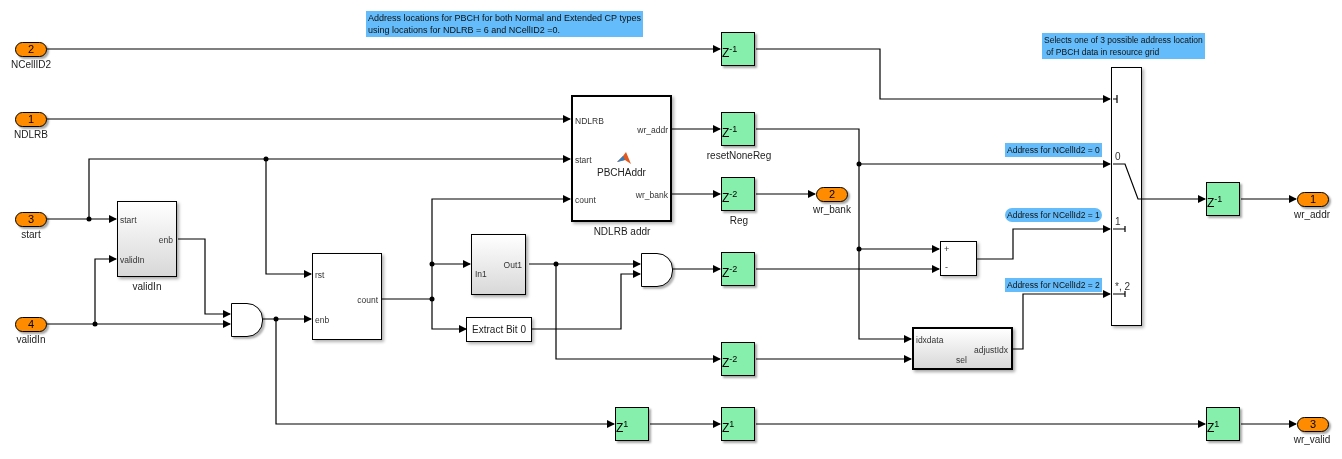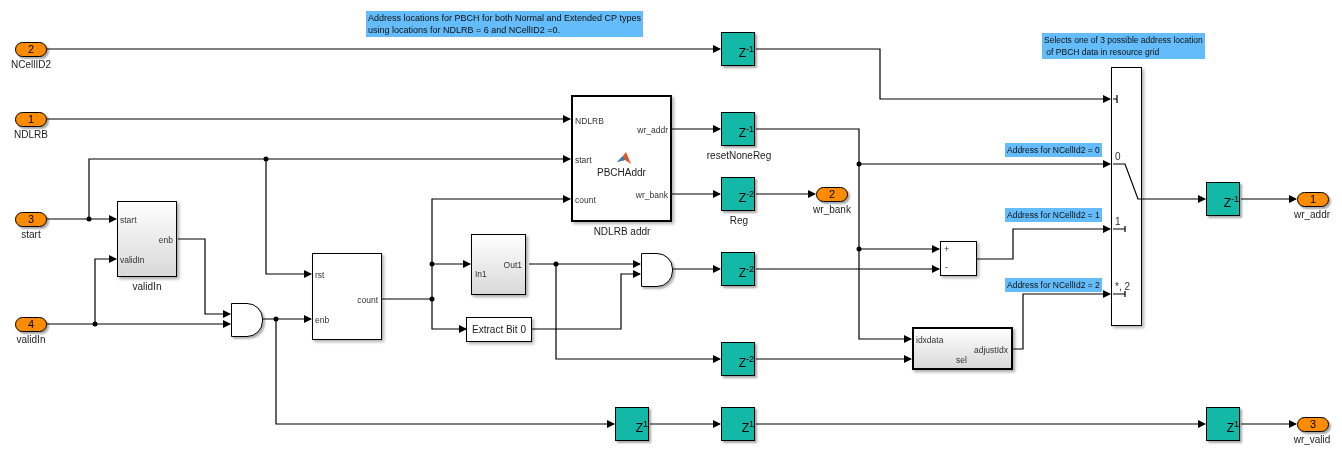--- a/index.html
+++ b/index.html
@@ -4,22 +4,22 @@
 <style>
   html, body { margin:0; padding:0; background:#ffffff; }
   body { width:1342px; height:459px; position:relative; overflow:hidden;
          font-family:"Liberation Sans", sans-serif; }
   #wires { position:absolute; left:0; top:0; }
   .blk { position:absolute; box-sizing:border-box; }
   .port { background:#ff8c00; border:1px solid #000; border-radius:8px;
           width:32px; height:15px; font-size:11px; color:#000; text-align:center;
           line-height:13px; box-shadow:2px 2px 2px rgba(0,0,0,0.35); }
   .plabel { position:absolute; font-size:10px; color:#222; white-space:nowrap; transform:translateX(-50%); }
-  .delay { background:#14b8a6; border:1px solid #000; box-shadow:2px 2px 2px rgba(0,0,0,0.35);
-           width:34px; height:34px; font-size:12px; color:#000; text-align:right; line-height:32px; }
+  .delay { background:#86efac; border:1px solid #000; box-shadow:2px 2px 2px rgba(0,0,0,0.35);
+           width:34px; height:34px; font-size:12px; color:#000; text-align:left; line-height:32px; }
   .delay sup { font-size:9px; }
   .sub { background:linear-gradient(#ffffff,#d8d8d8); border:1px solid #000;
          box-shadow:2px 2px 3px rgba(0,0,0,0.35); }
   .plain { background:#fff; border:1px solid #000; box-shadow:2px 2px 3px rgba(0,0,0,0.3); }
   .thick { border:2px solid #000; }
   .pin { position:absolute; font-size:8.5px; color:#333; white-space:nowrap; }
   .blabel { position:absolute; font-size:10px; color:#222; white-space:nowrap; transform:translateX(-50%); }
   .note { position:absolute; background:#64bcfa; font-size:9px; color:#111; padding:1px 2px; line-height:12px; white-space:nowrap; }
   .note.small { font-size:8.5px; }
   .andgate { position:absolute; background:#fff; border:1px solid #000; border-radius:0 16px 16px 0;
@@ -109,21 +109,21 @@
 
 <div class="note" style="left:366px;top:11px;">
   <div>Address locations for PBCH for both Normal and Extended CP types</div>
   <div>using locations for NDLRB = 6 and NCellID2 =0.</div>
 </div>
 <div class="note small" style="left:1042px;top:33px;">
   <div>Selects one of 3 possible address location</div>
   <div style="white-space:pre"> of PBCH data in resource grid</div>
 </div>
 <div class="note small" style="left:1005px;top:143px;">Address for NCellId2 = 0</div>
-<div class="note small" style="left:1005px;top:208px;">Address for NCellId2 = 1</div>
+<div class="note small" style="left:1005px;top:208px;border-radius:7px;">Address for NCellId2 = 1</div>
 <div class="note small" style="left:1005px;top:278px;">Address for NCellId2 = 2</div>
 
 <div class="blk port" style="left:15px;top:42px;">2</div>
 <div class="plabel" style="left:31px;top:59px;">NCellID2</div>
 <div class="blk port" style="left:15px;top:112px;">1</div>
 <div class="plabel" style="left:31px;top:129px;">NDLRB</div>
 <div class="blk port" style="left:15px;top:212px;">3</div>
 <div class="plabel" style="left:31px;top:229px;">start</div>
 <div class="blk port" style="left:15px;top:317px;">4</div>
 <div class="plabel" style="left:31px;top:334px;">validIn</div>

